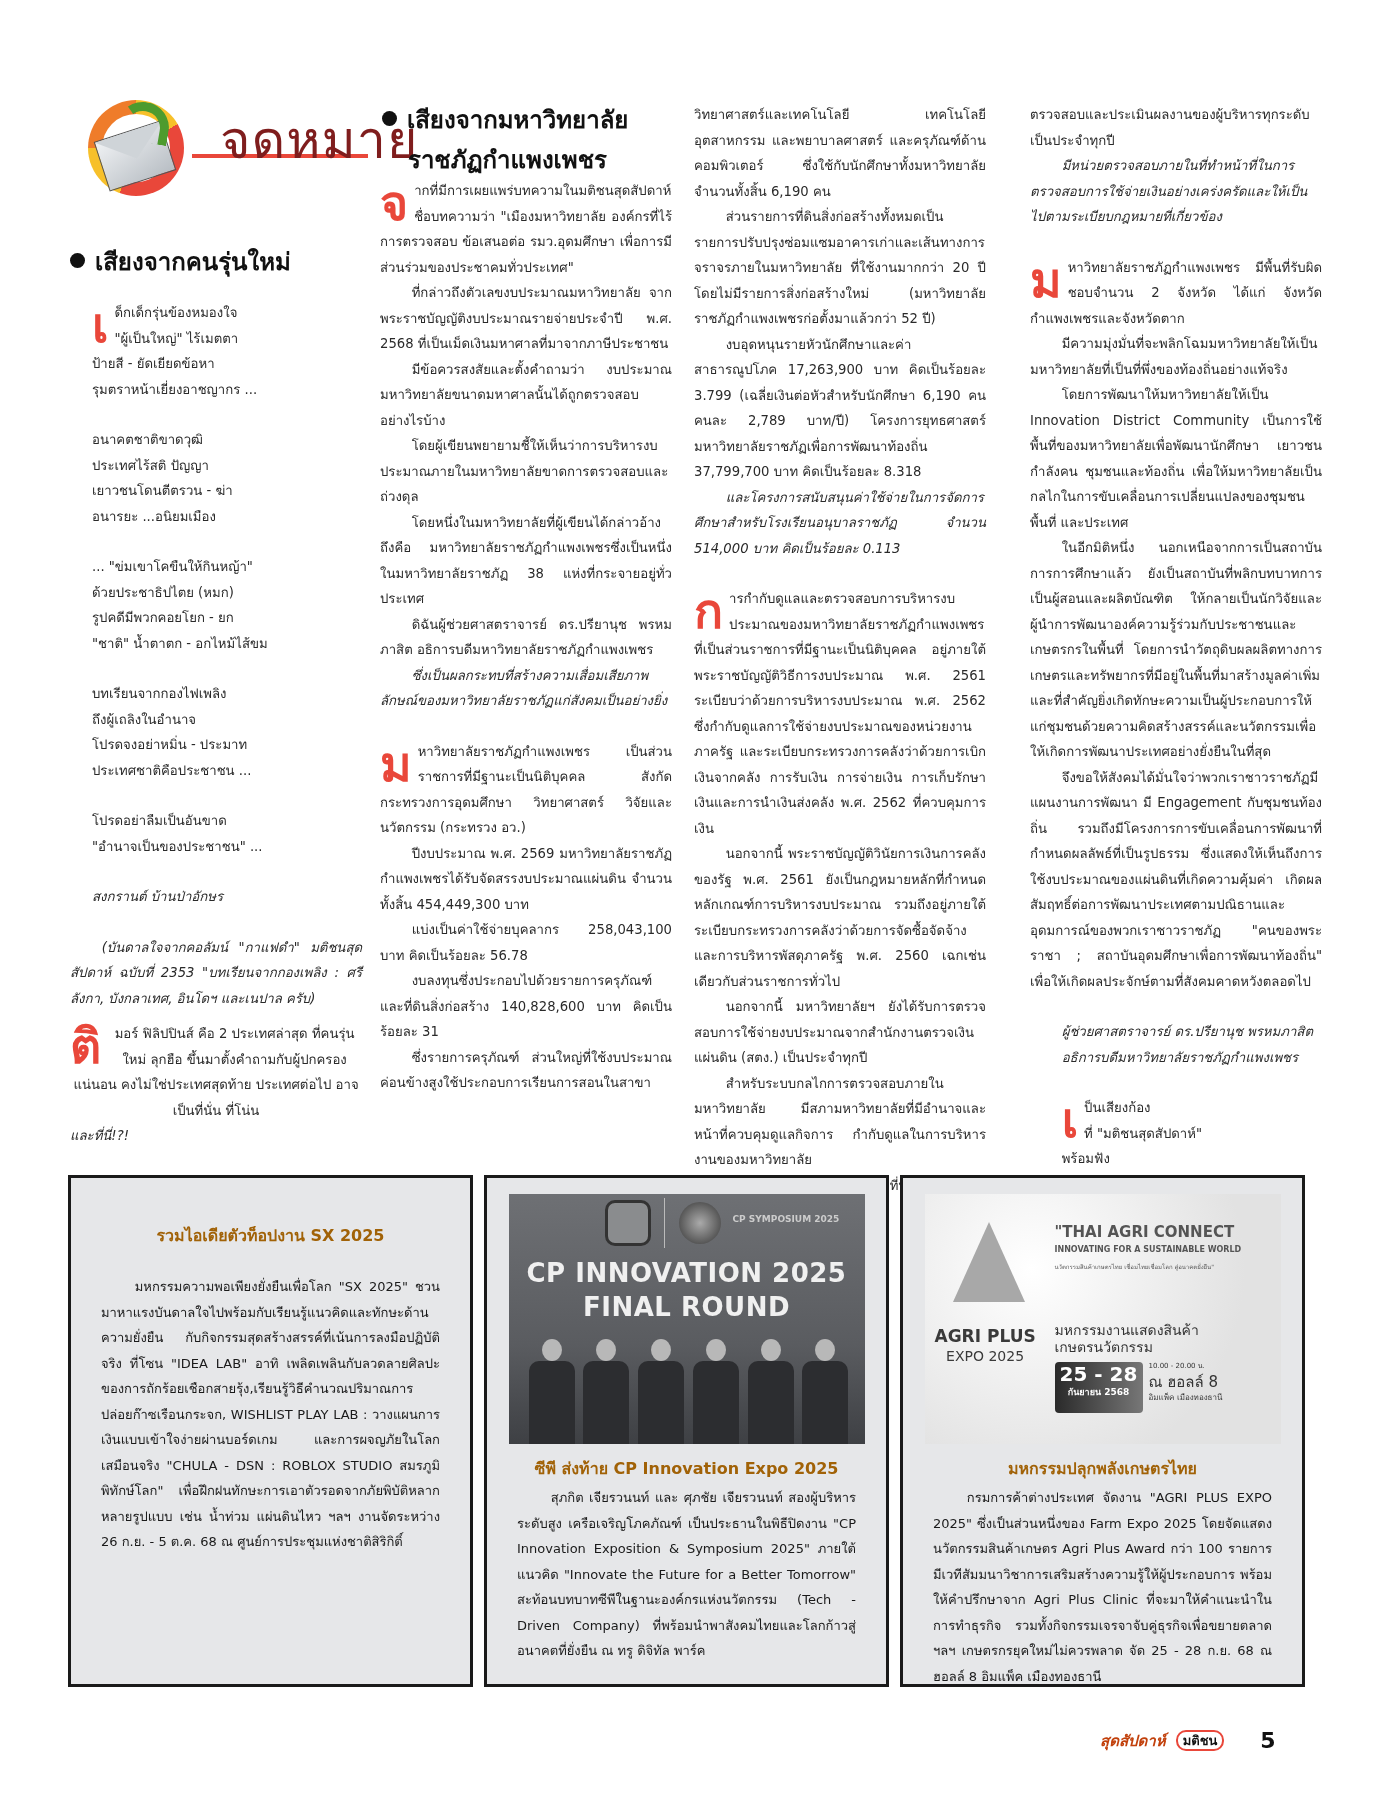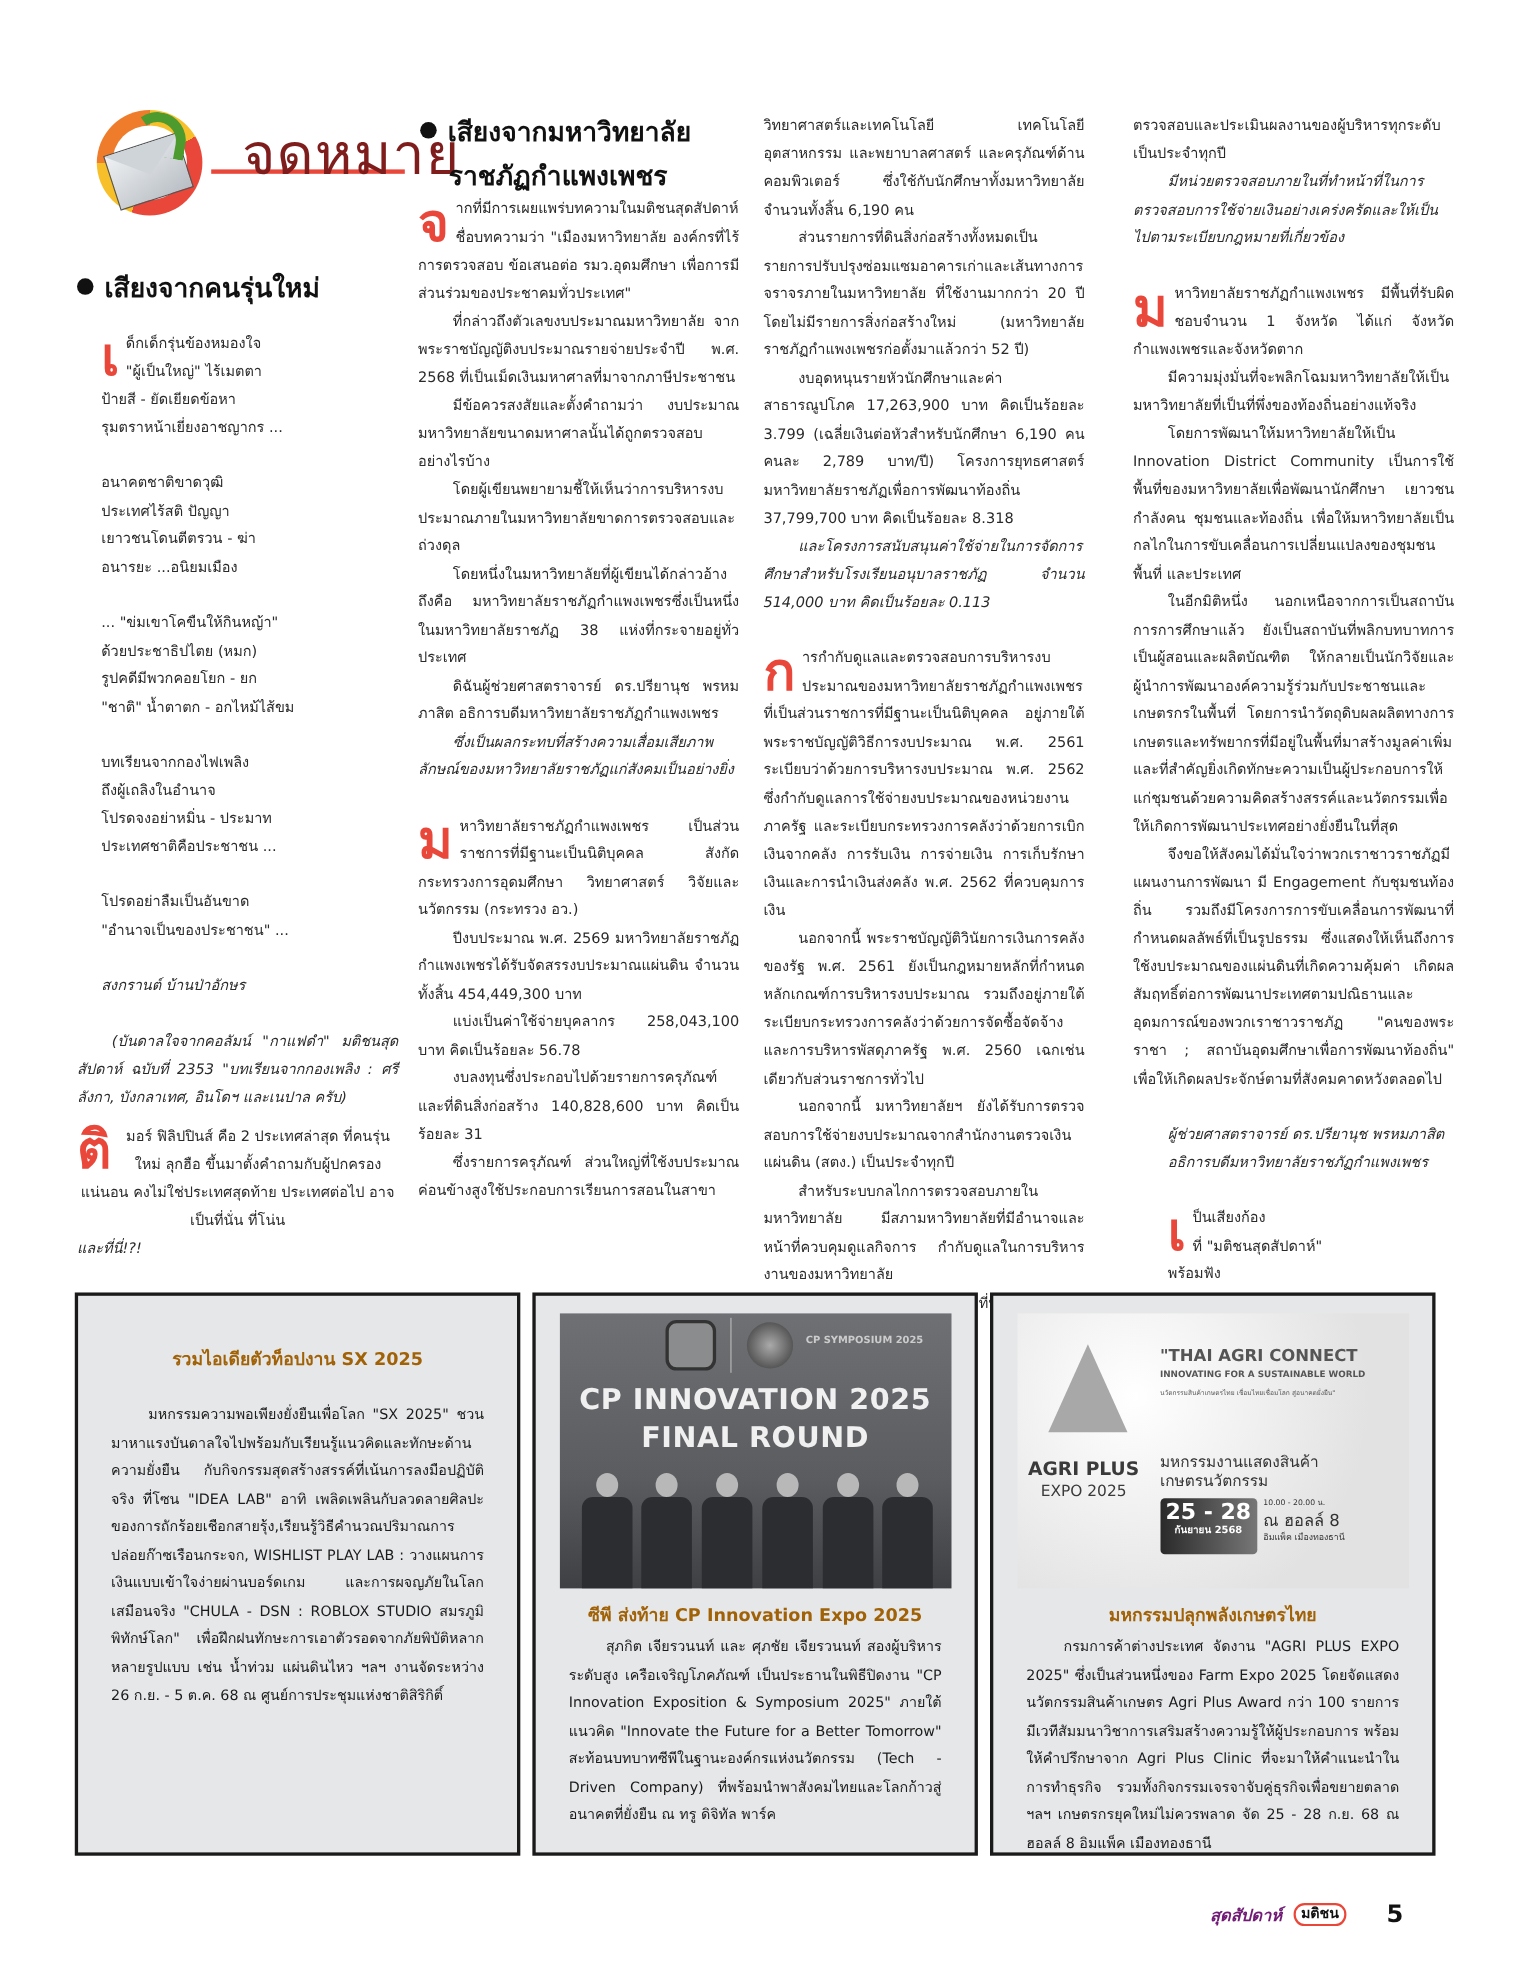--- a/index.html
+++ b/index.html
@@ -72,21 +72,21 @@
   .ag-tag .s1 { font-size: 8px; display: block; }
   .ag-tag .s2 { font-size: 6px; font-weight: normal; display: block; }
   .ag-th { position: absolute; left: 130px; top: 128px; font-size: 14px; color: #333; line-height: 17px; }
   .ag-date { position: absolute; left: 130px; top: 168px; width: 88px; height: 51px; background: linear-gradient(90deg,#2a2a2a,#777); border-radius: 4px; color: #fff; text-align: center; font-weight: bold; font-size: 20px; line-height: 24px; }
   .ag-date .sm { font-size: 9px; display: block; line-height: 12px; }
   .ag-venue { position: absolute; left: 224px; top: 164px; color: #333; font-size: 15px; line-height: 16px; }
   .ag-venue .t { font-size: 7px; display: block; }
   .ag-venue .m { font-size: 8px; display: block; }
 
   .footer { position: absolute; left: 1100px; top: 1728px; display: flex; align-items: center; gap: 10px; }
-  .footer .mag { font-weight: bold; font-size: 15px; color: #701a75; font-style: italic; }
+  .footer .mag { font-weight: bold; font-size: 15px; color: #c2410c; font-style: italic; }
   .footer .brand { font-weight: bold; font-size: 13px; color: #111; border: 2px solid #e9473a; border-radius: 10px; padding: 0 5px; line-height: 17px; }
   .footer .pagenum { font-weight: bold; font-size: 22px; margin-left: 26px; color: #111; }
 </style>
 </head>
 <body>
 
 <div class="logo">
   <div class="logo-ring"></div>
   <div class="logo-env"></div>
   <div class="logo-arrow"></div>
@@ -178,21 +178,21 @@
   <p>สำหรับระบบกลไกการตรวจสอบภายในมหาวิทยาลัย มีสภามหาวิทยาลัยที่มีอำนาจและหน้าที่ควบคุมดูแลกิจการ กำกับดูแลในการบริหารงานของมหาวิทยาลัย</p>
   <p style="height:25px;overflow:hidden">มีคณะกรรมการตามกฎหมายที่ทำหน้าที่ติดตามตรวจสอบและประเมินผลงานของผู้บริหารทุกระดับเป็นประจำทุกปี</p>
 </div>
 
 <div class="col col4">
   <p class="noindent">ตรวจสอบและประเมินผลงานของผู้บริหารทุกระดับเป็นประจำทุกปี</p>
   <p class="italic">มีหน่วยตรวจสอบภายในที่ทำหน้าที่ในการตรวจสอบการใช้จ่ายเงินอย่างเคร่งครัดและให้เป็นไปตามระเบียบกฎหมายที่เกี่ยวข้อง</p>
   <div class="gap"></div>
   <div class="dropcap-para">
     <span class="dropcap">ม</span>
-    <p>หาวิทยาลัยราชภัฏกำแพงเพชร มีพื้นที่รับผิดชอบจำนวน 1 จังหวัด ได้แก่ จังหวัดกำแพงเพชรและจังหวัดตาก</p>
+    <p>หาวิทยาลัยราชภัฏกำแพงเพชร มีพื้นที่รับผิดชอบจำนวน 2 จังหวัด ได้แก่ จังหวัดกำแพงเพชรและจังหวัดตาก</p>
   </div>
   <p>มีความมุ่งมั่นที่จะพลิกโฉมมหาวิทยาลัยให้เป็นมหาวิทยาลัยที่เป็นที่พึ่งของท้องถิ่นอย่างแท้จริง</p>
   <p>โดยการพัฒนาให้มหาวิทยาลัยให้เป็น Innovation District Community เป็นการใช้พื้นที่ของมหาวิทยาลัยเพื่อพัฒนานักศึกษา เยาวชน กำลังคน ชุมชนและท้องถิ่น เพื่อให้มหาวิทยาลัยเป็นกลไกในการขับเคลื่อนการเปลี่ยนแปลงของชุมชน พื้นที่ และประเทศ</p>
   <p>ในอีกมิติหนึ่ง นอกเหนือจากการเป็นสถาบันการการศึกษาแล้ว ยังเป็นสถาบันที่พลิกบทบาทการเป็นผู้สอนและผลิตบัณฑิต ให้กลายเป็นนักวิจัยและผู้นำการพัฒนาองค์ความรู้ร่วมกับประชาชนและเกษตรกรในพื้นที่ โดยการนำวัตถุดิบผลผลิตทางการเกษตรและทรัพยากรที่มีอยู่ในพื้นที่มาสร้างมูลค่าเพิ่ม และที่สำคัญยิ่งเกิดทักษะความเป็นผู้ประกอบการให้แก่ชุมชนด้วยความคิดสร้างสรรค์และนวัตกรรมเพื่อให้เกิดการพัฒนาประเทศอย่างยั่งยืนในที่สุด</p>
   <p>จึงขอให้สังคมได้มั่นใจว่าพวกเราชาวราชภัฏมีแผนงานการพัฒนา มี Engagement กับชุมชนท้องถิ่น รวมถึงมีโครงการการขับเคลื่อนการพัฒนาที่กำหนดผลลัพธ์ที่เป็นรูปธรรม ซึ่งแสดงให้เห็นถึงการใช้งบประมาณของแผ่นดินที่เกิดความคุ้มค่า เกิดผลสัมฤทธิ์ต่อการพัฒนาประเทศตามปณิธานและอุดมการณ์ของพวกเราชาวราชภัฏ "คนของพระราชา ; สถาบันอุดมศึกษาเพื่อการพัฒนาท้องถิ่น" เพื่อให้เกิดผลประจักษ์ตามที่สังคมคาดหวังตลอดไป</p>
   <div class="gap"></div>
   <p class="italic noindent" style="padding-left:2.4em">ผู้ช่วยศาสตราจารย์ ดร.ปรียานุช พรหมภาสิต</p>
   <p class="italic noindent" style="padding-left:2.4em">อธิการบดีมหาวิทยาลัยราชภัฏกำแพงเพชร</p>
   <div class="gap"></div>
   <div class="dropcap-para" style="padding-left:2.4em">

